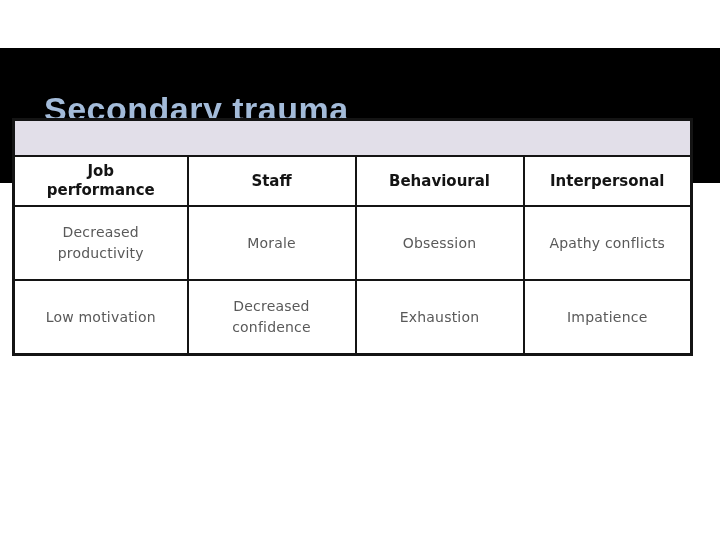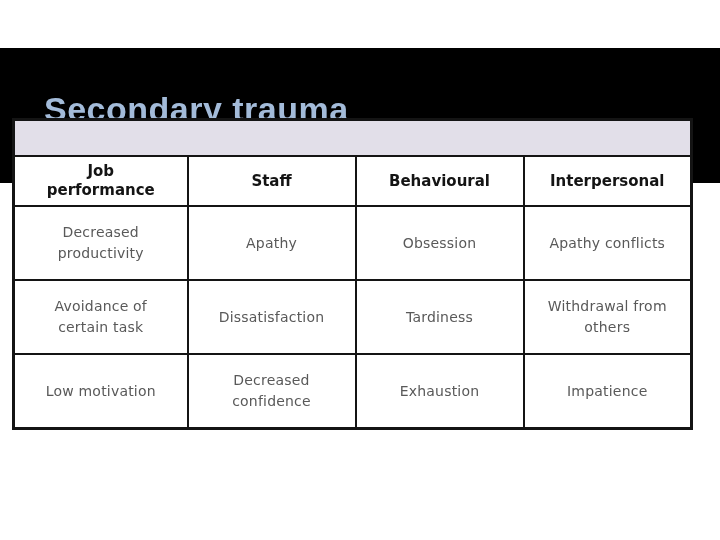--- a/index.html
+++ b/index.html
@@ -104,31 +104,23 @@
       <tr>
         <th>Job
 performance</th>
         <th>Staff</th>
         <th>Behavioural</th>
         <th>Interpersonal</th>
       </tr>
       <tr>
         <td class="body-cell">Decreased
 productivity</td>
-        <td class="body-cell">Apathy</td>
+        <td class="body-cell">Morale</td>
         <td class="body-cell">Obsession</td>
         <td class="body-cell">Apathy conflicts</td>
-      </tr>
-      <tr>
-        <td class="body-cell">Avoidance of
-certain task</td>
-        <td class="body-cell">Dissatisfaction</td>
-        <td class="body-cell">Tardiness</td>
-        <td class="body-cell">Withdrawal from
-others</td>
       </tr>
       <tr>
         <td class="body-cell">Low motivation</td>
         <td class="body-cell">Decreased
 confidence</td>
         <td class="body-cell">Exhaustion</td>
         <td class="body-cell">Impatience</td>
       </tr>
     </tbody>
   </table>

